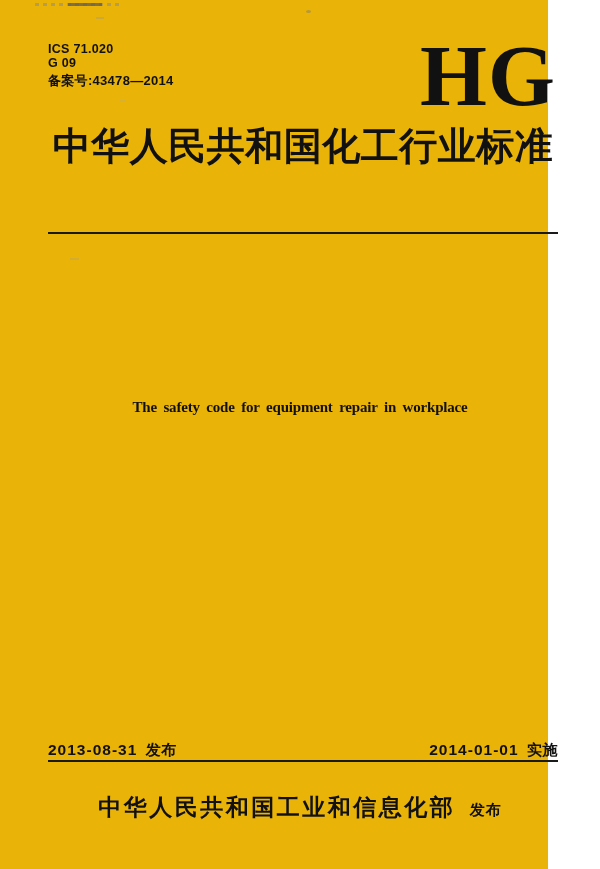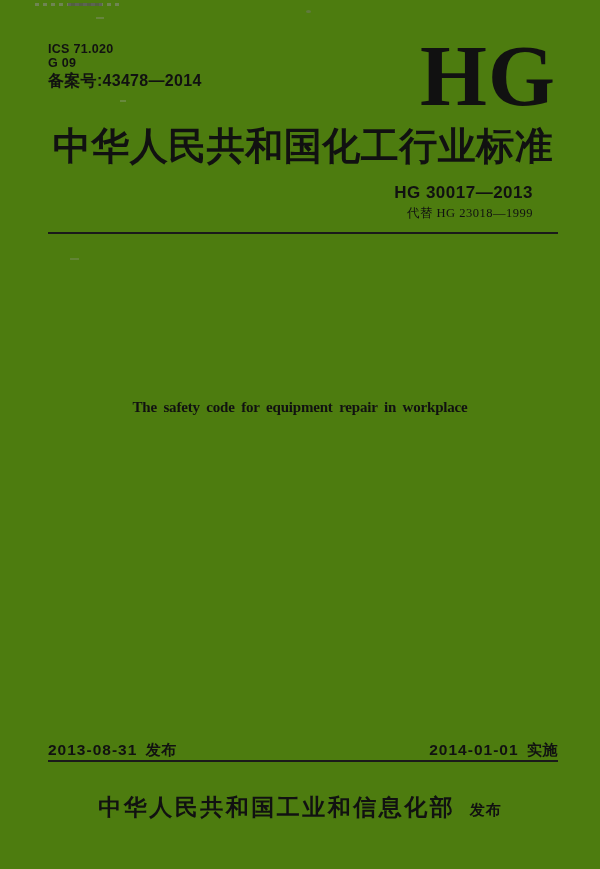--- a/index.html
+++ b/index.html
@@ -5,22 +5,22 @@
   html, body { margin: 0; padding: 0; }
   body {
     width: 600px; height: 869px;
     background: #ffffff;
     font-family: "Liberation Sans", sans-serif;
     color: #111;
     overflow: hidden;
   }
   .page {
     position: relative;
-    width: 600px; height: 869px;
-    background: #4d7c0f;
+    width: 548px; height: 869px;
+    background: #eab308;
   }
 
   
   .artifact-dashes {
     position: absolute; left: 35px; top: 3px; width: 86px; height: 3px;
     background: repeating-linear-gradient(90deg, #8a8a8a 0 4px, transparent 4px 8px);
     opacity: 0.55;
   }
   .artifact-dashes2 {
     position: absolute; left: 68px; top: 3px; width: 34px; height: 3px;
@@ -30,21 +30,21 @@
   .artifact-speck2 { position: absolute; left: 96px; top: 17px; width: 8px; height: 2px; background: #999; opacity: .35; }
   .artifact-speck3 { position: absolute; left: 70px; top: 258px; width: 9px; height: 2px; background: #999; opacity: .28; }
   .artifact-speck4 { position: absolute; left: 120px; top: 100px; width: 6px; height: 2px; background: #aaa; opacity: .3; }
 
   
   .ics-block {
     position: absolute; left: 48px; top: 42px;
     font-weight: bold; font-size: 12.5px; line-height: 14px;
     letter-spacing: 0.3px;
   }
-  .ics-block .record { margin-top: 4px; font-size: 16px; }
+  .ics-block .record { margin-top: 4px; font-size: 13px; }
 
   
   .big-hg {
     position: absolute; left: 394px; top: 33px;
     font-family: "Liberation Serif", serif;
     font-weight: bold; font-size: 86px; line-height: 1;
     letter-spacing: 1px;
     margin-left: 26px;
   }
 
@@ -131,24 +131,20 @@
   <div class="ics-block">
     <div>ICS 71.020</div>
     <div>G 09</div>
     <div class="record">备案号:43478—2014</div>
   </div>
 
   <div class="big-hg">HG</div>
 
   <div class="header-heading">中华人民共和国化工行业标准</div>
 
-  <div class="std-block">
-    <div class="std-number">HG 30017—2013</div>
-    <div class="std-replaces">代替 HG 23018—1999</div>
-  </div>
 
   <div class="rule-top"></div>
 
   <div class="doc-subtitle">The safety code for equipment repair in workplace</div>
 
   <div class="dates-row">
     <div class="date-cell">
       <span class="date-num">2013-08-31</span>
       <span class="date-label">发布</span>
     </div>

